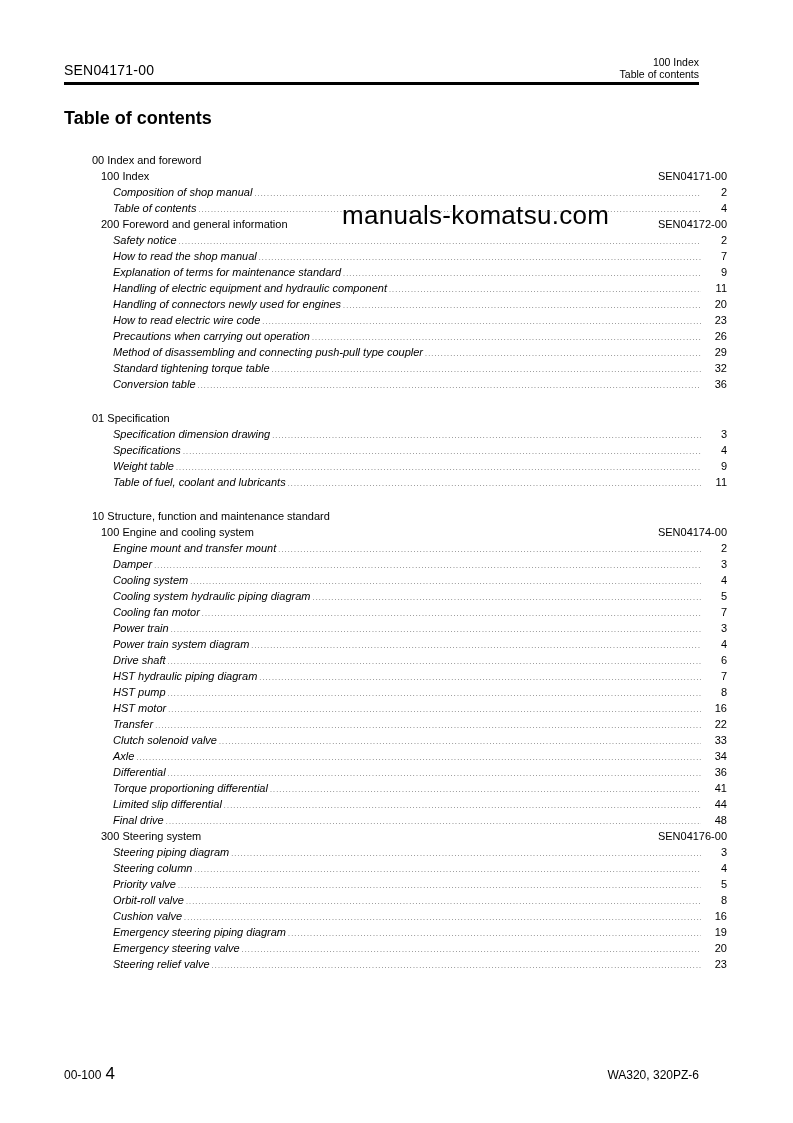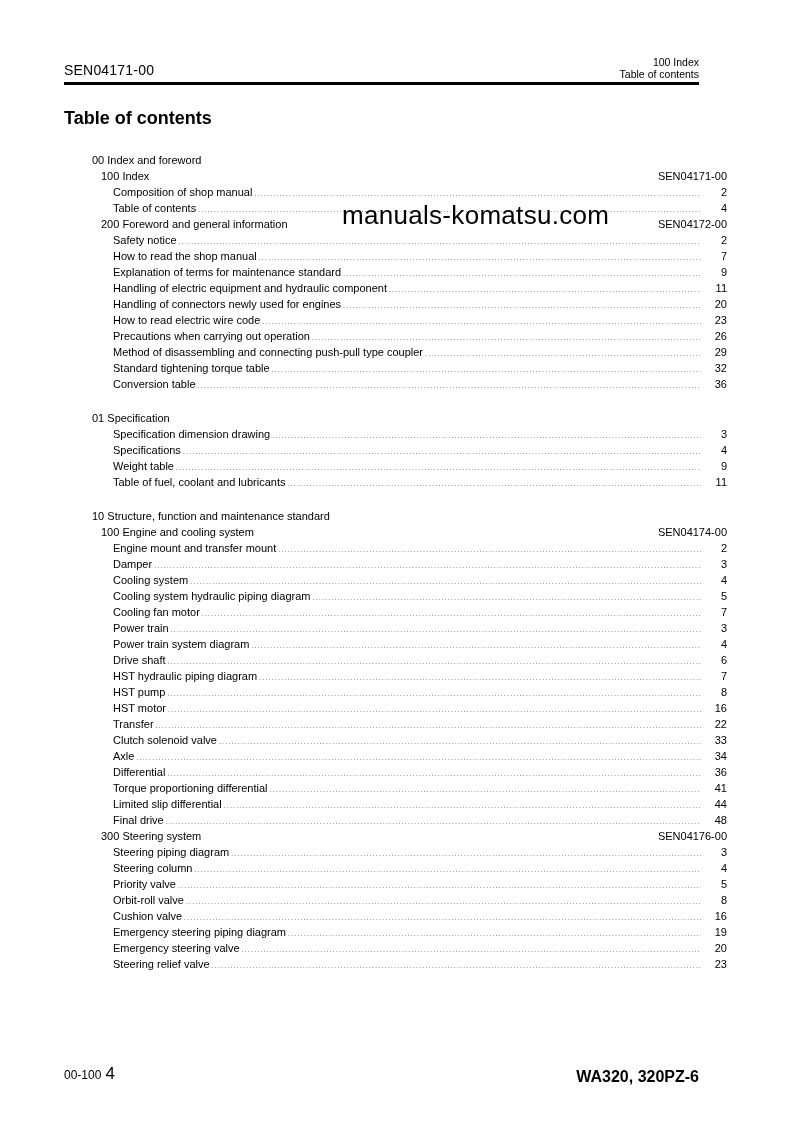--- a/index.html
+++ b/index.html
@@ -30,39 +30,39 @@
   .grp { height: 16px; line-height: 16px; }
   .grp-gap { height: 18px; }
   .sec {
     display: flex; justify-content: space-between;
     height: 16px; line-height: 16px; padding-left: 9px;
   }
   .item {
     display: flex; align-items: baseline;
     height: 16px; line-height: 16px; padding-left: 21px;
   }
-  .item .lbl { white-space: nowrap; }
+  .item .lbl { white-space: nowrap; font-style: italic; }
   .item .dots {
     flex: 1; overflow: hidden; white-space: nowrap; margin: 0 2px;
     font-size: 7px; letter-spacing: 1.2px; color: #444;
   }
   .item .dots::before {
     content: "................................................................................................................................................................................................................................";
   }
   .item .pg { min-width: 24px; text-align: right; }
   .watermark {
     position: absolute; left: 342px; top: 200px;
     font-size: 26px; letter-spacing: 0.3px;
   }
   .ftr-left {
     position: absolute; left: 64px; top: 1064px; font-size: 12px; font-weight: normal;
   }
   .ftr-left .pn { font-size: 17px; margin-left: 4px; }
   .ftr-right {
-    position: absolute; right: 94px; top: 1068px; font-size: 16px; font-weight: bold;
+    position: absolute; right: 94px; top: 1068px; font-size: 12px; font-weight: normal;
   }
 </style>
 </head>
 <body>
 
 <div>
   <div class="hdr-left">SEN04171-00</div>
   <div class="hdr-right">
     <div>100 Index</div>
     <div>Table of contents</div>

